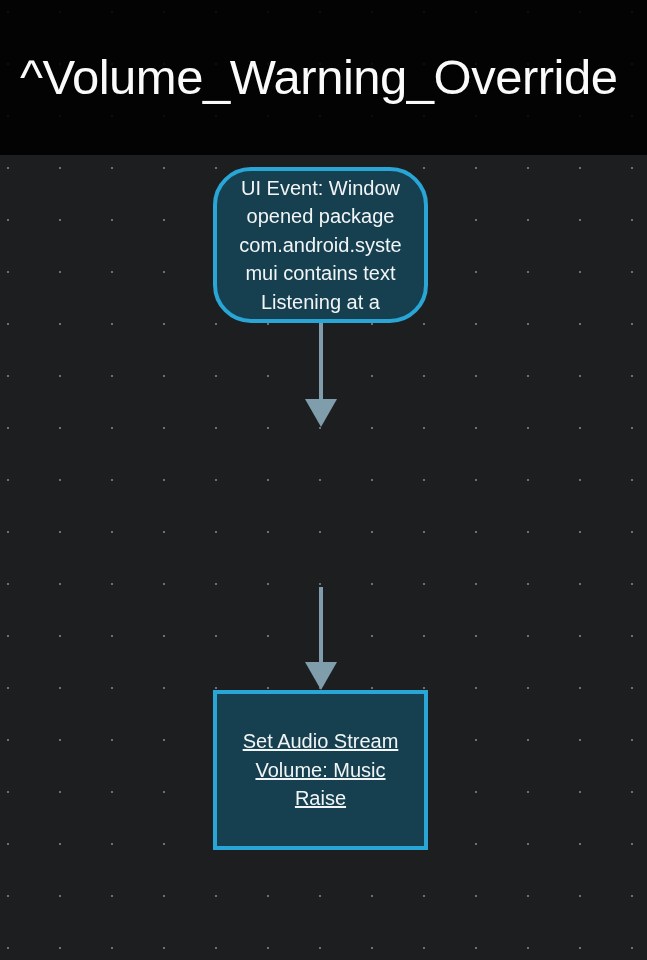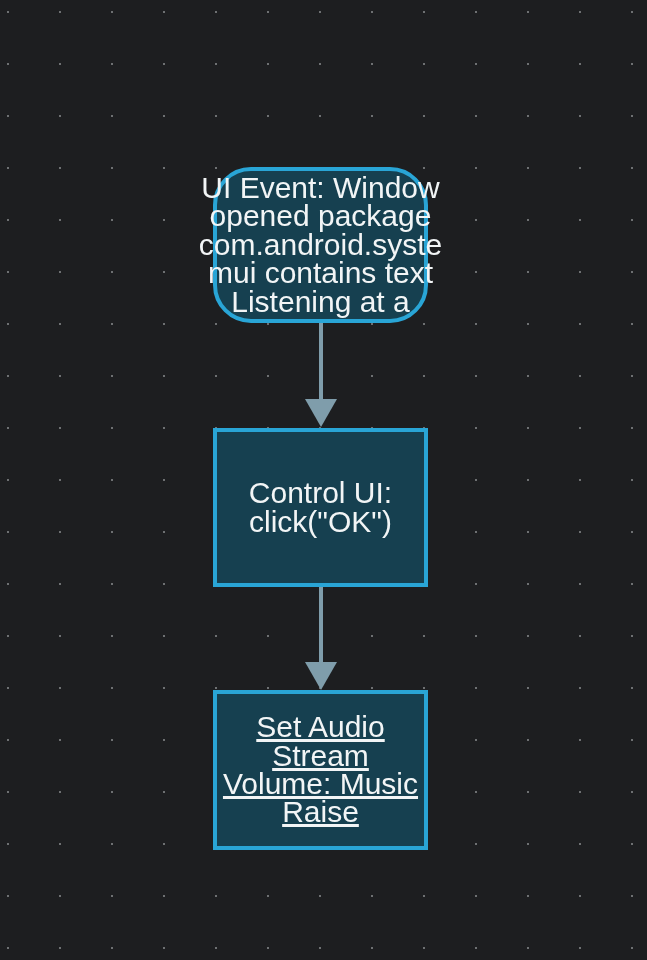--- a/index.html
+++ b/index.html
@@ -47,21 +47,21 @@
   .node {
     position: absolute;
     width: 215px;
     background: var(--node-fill);
     border: 4px solid var(--accent);
     color: var(--node-text);
     display: flex;
     align-items: center;
     justify-content: center;
     text-align: center;
-    font-size: 30px;
+    font-size: 20px;
     line-height: 28.4px;
     white-space: pre-line;
     z-index: 2;
     padding: 2px 4px;
   }
   .node-rounded { border-radius: 38px; }
   #node-ui-event   { left: 213px; top: 167px; height: 156px; }
   #node-control-ui { left: 213px; top: 428px; height: 159px; }
   #node-set-volume { left: 213px; top: 690px; height: 160px; text-decoration: underline; }
 
@@ -84,36 +84,35 @@
     z-index: 1;
   }
   #connector-head-1 { top: 399px; }
   #connector-head-2 { top: 662px; }
 </style>
 </head>
 <body>
 
 <div class="canvas">
 
+  <header class="titlebar">
+    <h1 class="flow-title">^Volume_Warning_Override</h1>
+  </header>
 
   <div class="node node-rounded" id="node-ui-event">
     <span class="node-label">UI Event: Window
 opened package
 com.android.syste
 mui contains text
 Listening at a</span>
   </div>
 
   <div class="connector-line" id="connector-line-1"></div>
   <div class="connector-head" id="connector-head-1"></div>
 
-  <div class="node" id="node-control-ui">
-    <span class="node-label">Control UI:
-click("OK")</span>
-  </div>
 
   <div class="connector-line" id="connector-line-2"></div>
   <div class="connector-head" id="connector-head-2"></div>
 
   <div class="node" id="node-set-volume">
     <span class="node-label">Set Audio Stream
 Volume: Music
 Raise</span>
   </div>
 

